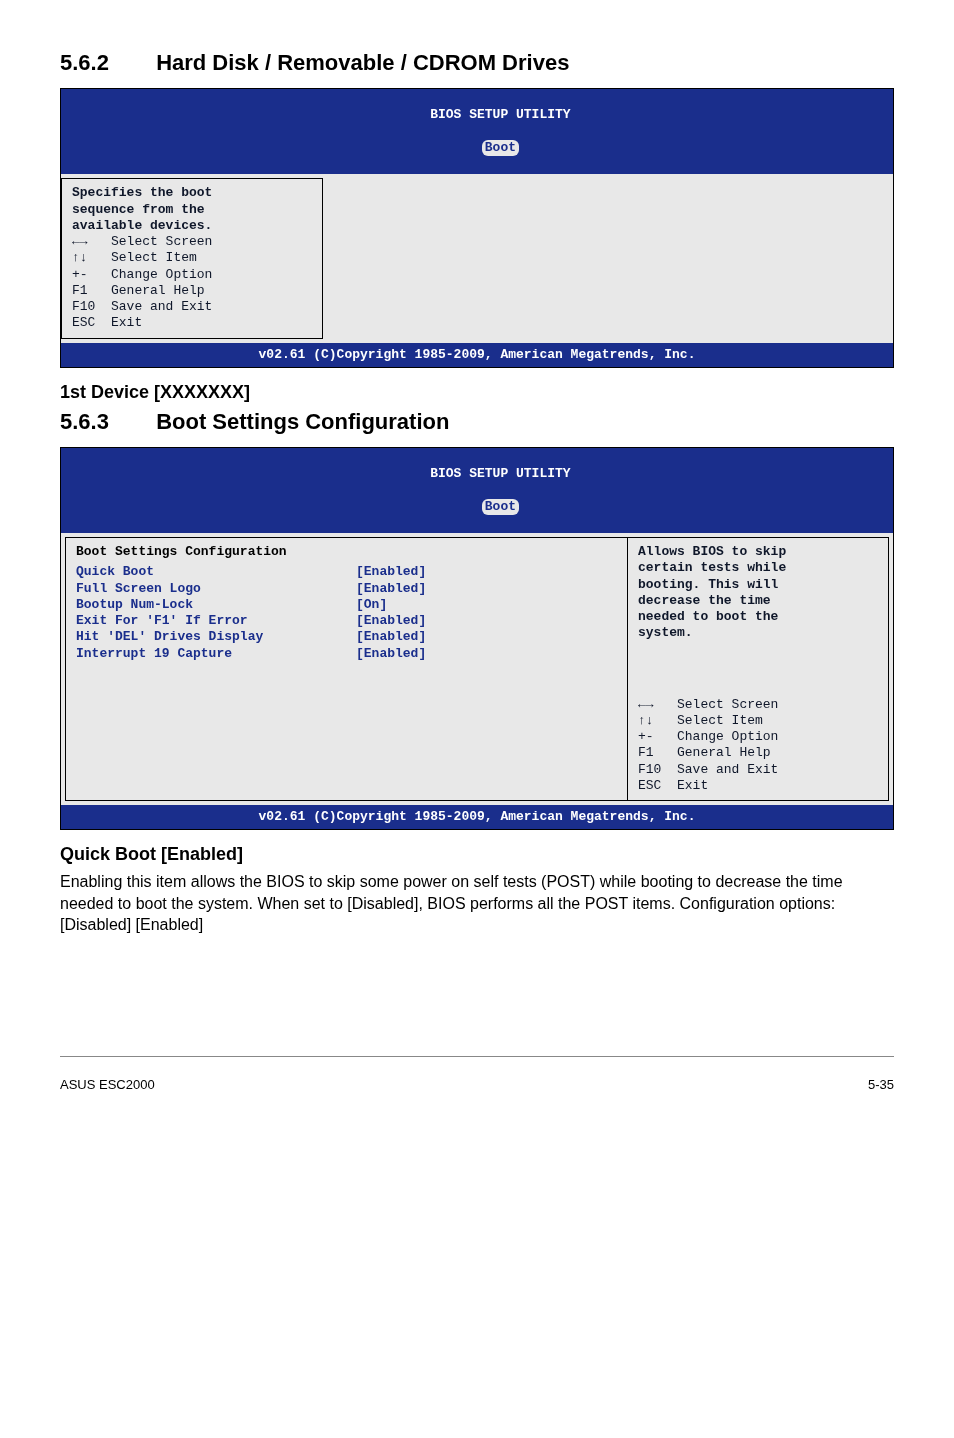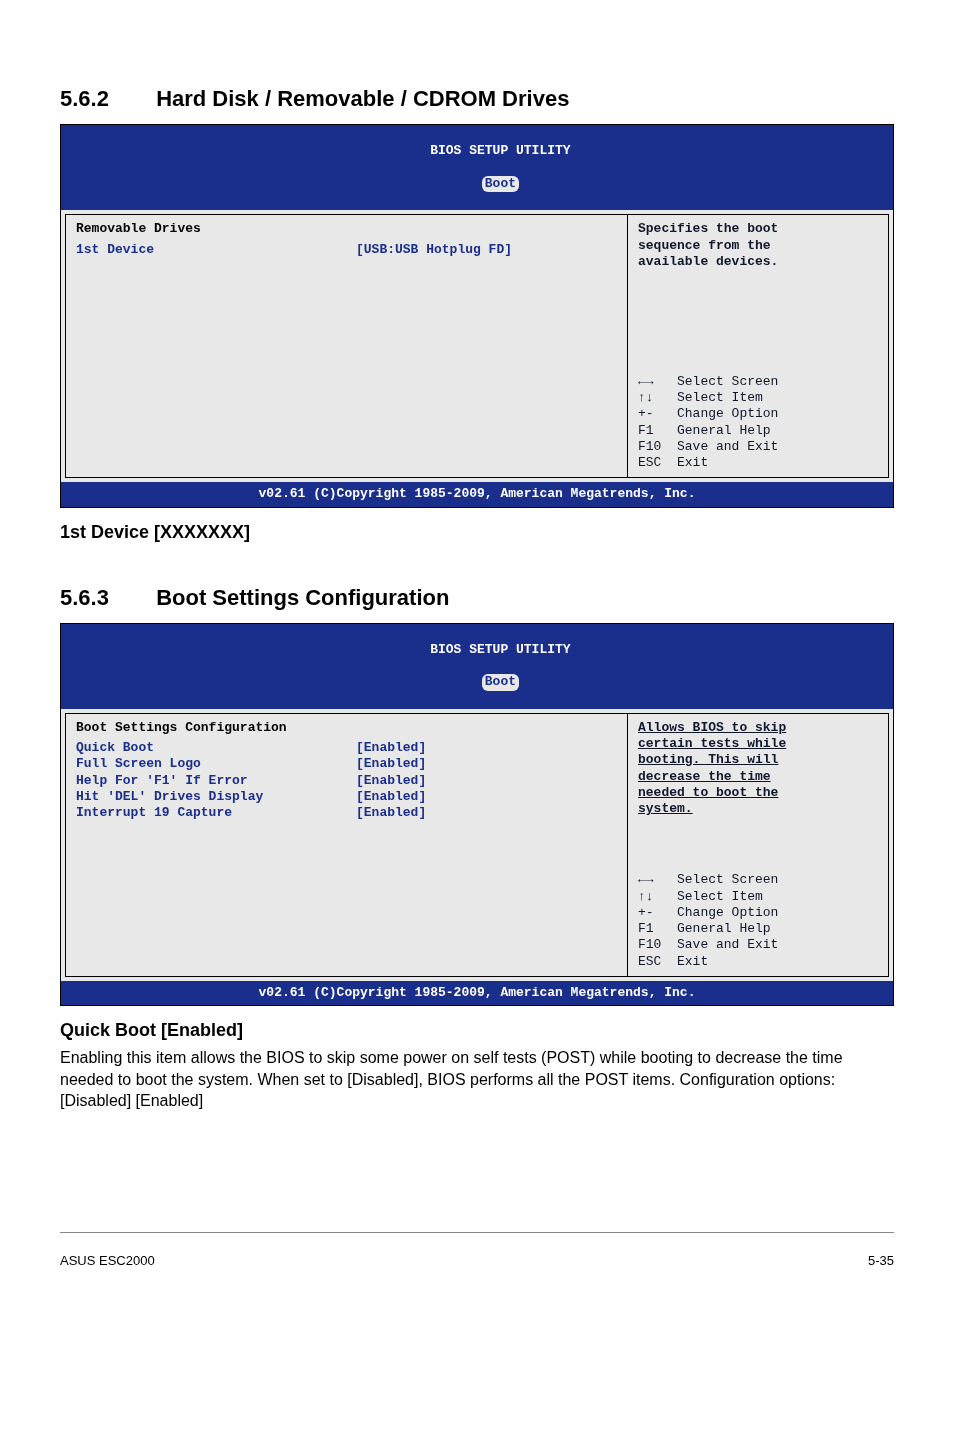--- a/index.html
+++ b/index.html
@@ -14,21 +14,20 @@
     padding: 50px 60px 40px 60px;
   }
   h2.section-head {
     font-size: 22px;
     font-weight: bold;
     margin: 0 0 12px 0;
   }
   .num-col {
     display:inline-block;
     width: 90px;
-    margin-top: 36px;
   }
   h3.sub-head {
     font-size: 18px;
     font-weight: bold;
     margin: 14px 0 6px 0;
   }
   p.body {
     font-size: 16px;
     line-height: 1.35;
     margin: 0 0 22px 0;
@@ -120,28 +119,20 @@
     <span class="num-col">5.6.2</span>
     <span>Hard Disk / Removable / CDROM Drives</span>
   </h2>
 
   <div class="bios">
     <div class="bios-top">
       <span>BIOS SETUP UTILITY</span><br>
       <span class="tab">Boot</span>
     </div>
     <div class="bios-body">
-      <div class="bios-left">
-        <div class="row bold">Removable Drives</div>
-        <div style="height:4px;"></div>
-        <div class="row blue">
-          <span class="label-col">1st Device</span>
-          <span class="value-col">[USB:USB Hotplug FD]</span>
-        </div>
-      </div>
       <div class="bios-right">
         <div class="help-top" style="white-space:pre;">Specifies the boot
 sequence from the
 available devices.</div>
         <div class="help-keys">←→   Select Screen
 ↑↓   Select Item
 +-   Change Option
 F1   General Help
 F10  Save and Exit
 ESC  Exit</div>
@@ -168,34 +159,38 @@
         <div style="height:4px;"></div>
         <div class="row blue">
           <span class="label-col">Quick Boot</span>
           <span class="value-col">[Enabled]</span>
         </div>
         <div class="row blue">
           <span class="label-col">Full Screen Logo</span>
           <span class="value-col">[Enabled]</span>
         </div>
         <div class="row blue">
-          <span class="label-col">Help For 'F1' If Error</span>
+          <span class="label-col">Bootup Num-Lock</span>
+          <span class="value-col">[On]</span>
+        </div>
+        <div class="row blue">
+          <span class="label-col">Exit For 'F1' If Error</span>
           <span class="value-col">[Enabled]</span>
         </div>
         <div class="row blue">
           <span class="label-col">Hit 'DEL' Drives Display</span>
           <span class="value-col">[Enabled]</span>
         </div>
         <div class="row blue">
           <span class="label-col">Interrupt 19 Capture</span>
           <span class="value-col">[Enabled]</span>
         </div>
       </div>
       <div class="bios-right">
-        <div class="help-top" style="white-space:pre;text-decoration:underline;">Allows BIOS to skip
+        <div class="help-top" style="white-space:pre;">Allows BIOS to skip
 certain tests while
 booting. This will
 decrease the time
 needed to boot the
 system.</div>
         <div class="help-keys">←→   Select Screen
 ↑↓   Select Item
 +-   Change Option
 F1   General Help
 F10  Save and Exit

